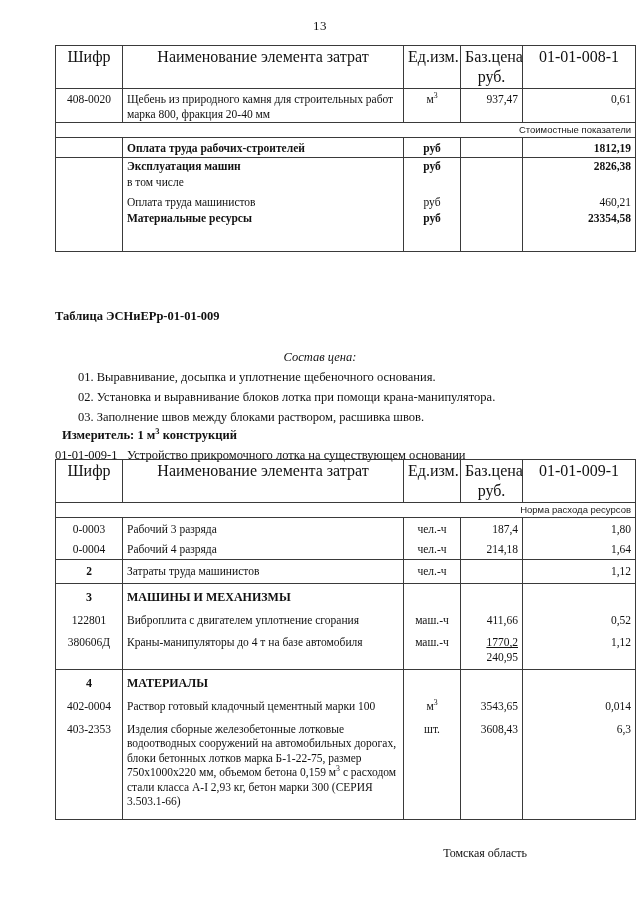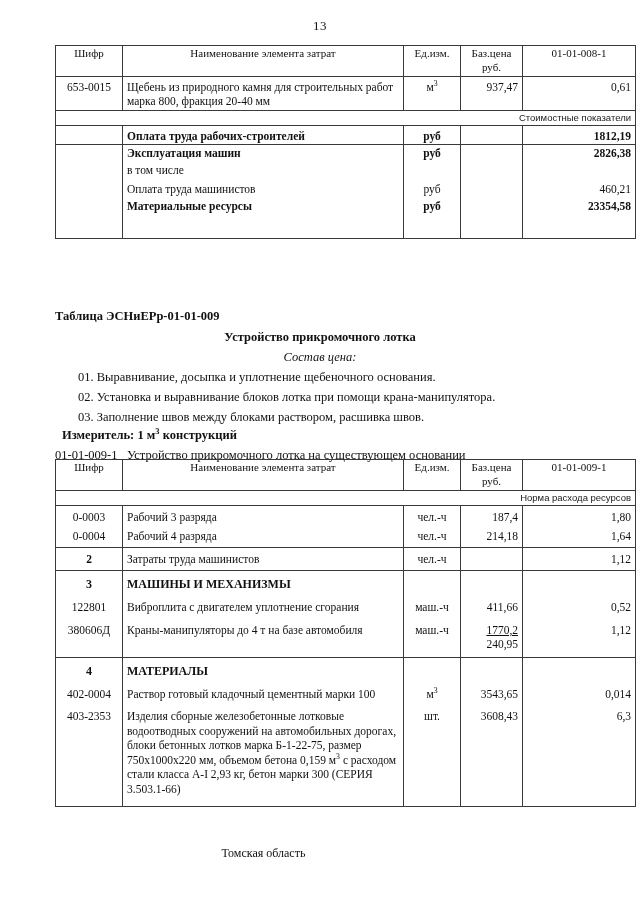--- a/index.html
+++ b/index.html
@@ -48,21 +48,21 @@
   .c-code      { width: 58px;  text-align: center; }
   .c-name      { width: 272px; text-align: left; }
   .c-unit      { width: 48px;  text-align: center; }
   .c-price     { width: 53px;  text-align: right; }
   .c-val       { width: 104px; text-align: right; }
 
   .hdr td {
     text-align: center;
     vertical-align: middle;
     padding: 3px 3px;
-    font-size: 11px;
+    font-size: 16px;
   }
   .hdr .c-name { text-align: center; }
   .hdr .c-price { text-align: center; }
   .hdr .c-val { text-align: center; }
 
   .annot td {
     text-align: right;
     font-family: "Liberation Sans", "DejaVu Sans", sans-serif;
     font-size: 9.5px;
     padding-right: 5px;
@@ -109,42 +109,42 @@
     font-size: 12.5px;
   }
   .subcode {
     position: absolute;
     left: 55px;
     font-size: 12.5px;
   }
   .footer-region {
     position: absolute;
     width: 527px;
-    text-align: center;
+    text-align: right;
     font-size: 12px;
   }
 </style>
 </head>
 <body>
 
 <div class="page">
 
   <div class="page-number">13</div>
 
   <table class="est" style="left:55px; top:45px; width:537px;">
     <tbody>
         <tr class="hdr">
       <td class="c-code" rowspan="1">Шифр</td>
       <td class="c-name">Наименование элемента затрат</td>
       <td class="c-unit">Ед.изм.</td>
       <td class="c-price">Баз.цена руб.</td>
       <td class="c-val">01-01-008-1</td>
     </tr>
     <tr>
-      <td class="c-code center" style="padding-top:3px;">653-0015</td>
+      <td class="c-code center" style="padding-top:3px;">408-0020</td>
       <td class="c-name" style="padding-top:3px;">Щебень из природного камня для строительных работ марка 800, фракция 20-40 мм</td>
       <td class="c-unit center" style="padding-top:3px;">м<sup>3</sup></td>
       <td class="c-price right" style="padding-top:3px;">937,47</td>
       <td class="c-val right" style="padding-top:3px;">0,61</td>
     </tr>
     <tr class="annot">
       <td colspan="5">Стоимостные показатели</td>
     </tr>
     <tr>
       <td class="c-code"></td>
@@ -185,21 +185,20 @@
       <td class="c-code" style="border-top:none;"></td>
       <td class="c-name" style="border-top:none;"></td>
       <td class="c-unit" style="border-top:none;"></td>
       <td class="c-price" style="border-top:none;"></td>
       <td class="c-val" style="border-top:none;"></td>
     </tr>
   </tbody>
     </table>
 
   <div class="tbl-label" style="left:55px; top:309px;">Таблица  ЭСНиЕРр-01-01-009</div>
-  <div class="tbl-title" style="top:330px;">Устройство прикромочного лотка</div>
   <div class="sostav" style="top:350px;">Состав цена:</div>
 
   <div class="work-item" style="top:370px;">01. Выравнивание, досыпка и уплотнение щебеночного основания.</div>
   <div class="work-item" style="top:390px;">02. Установка и выравнивание блоков лотка при помощи крана-манипулятора.</div>
   <div class="work-item" style="top:410px;">03. Заполнение швов между блоками раствором, расшивка швов.</div>
 
   <div class="izmeritel" style="top:428px;"><span>Измеритель: 1 м</span><sup>3</sup><span> конструкций</span></div>
 
   <div class="subcode" style="top:448px;"><span>01-01-009-1</span>&nbsp;&nbsp;&nbsp;<span>Устройство прикромочного лотка на существующем основании</span></div>
 

